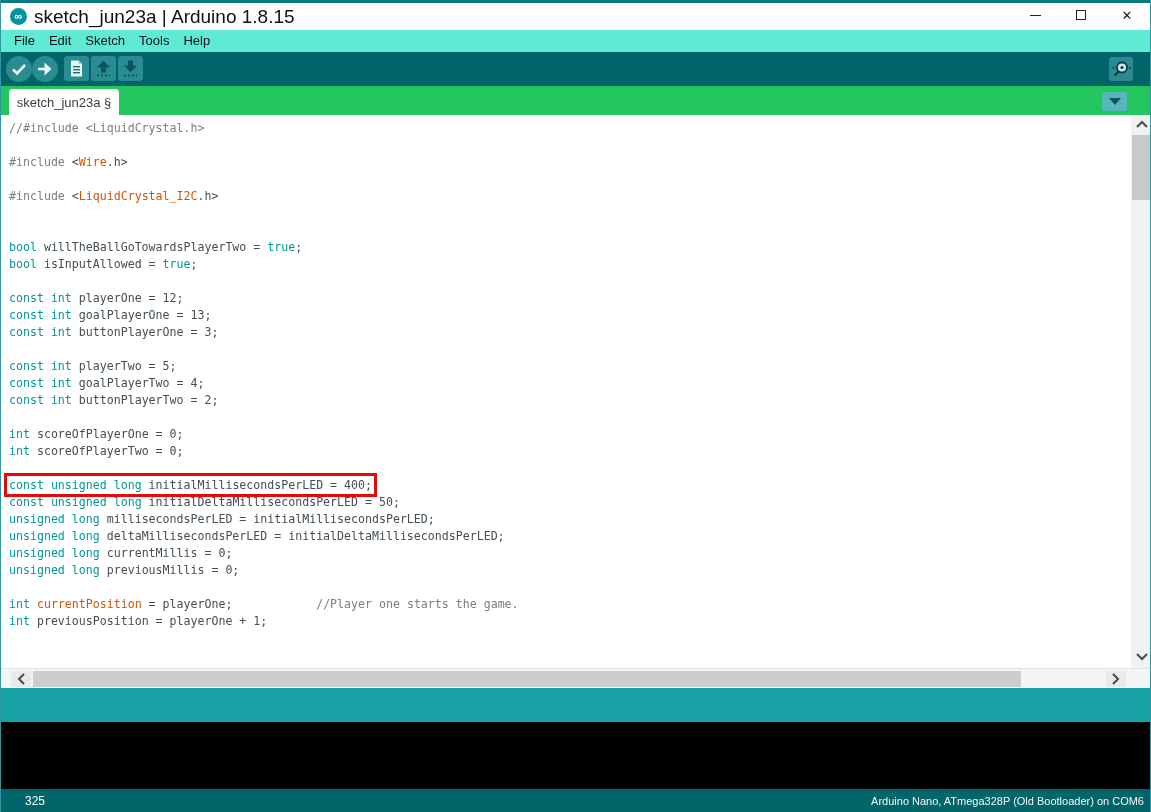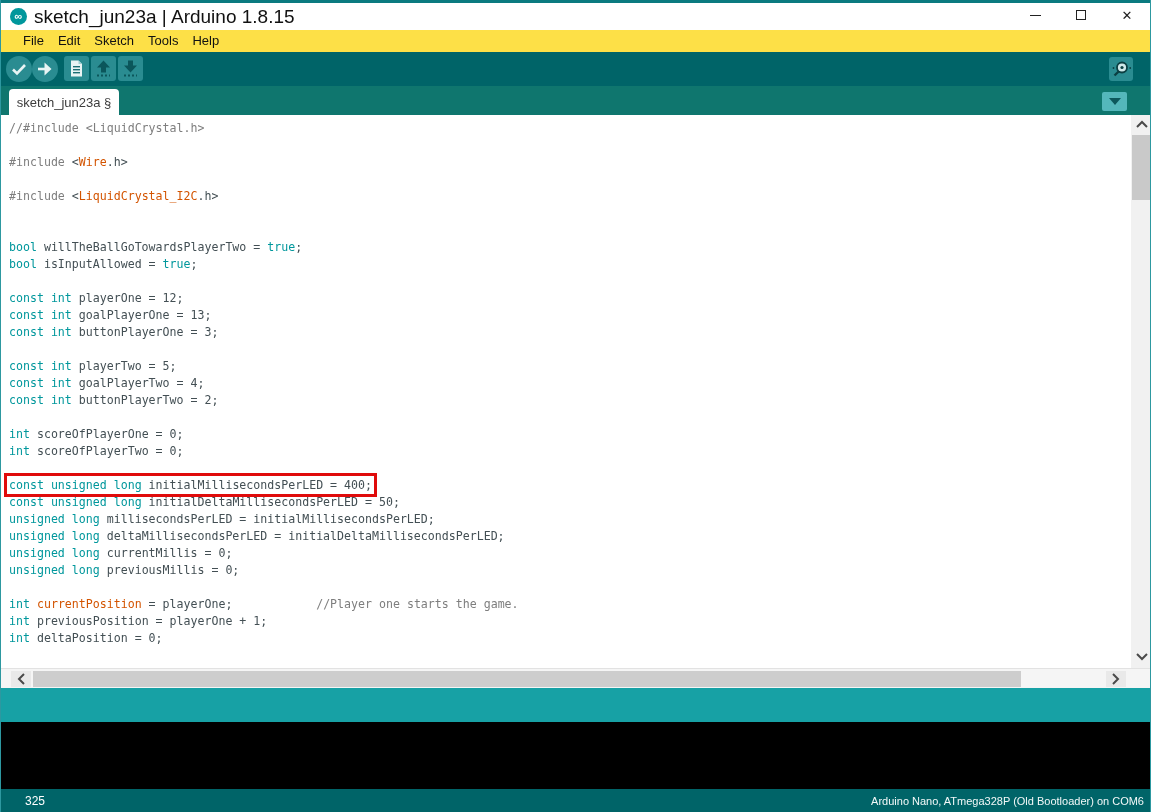--- a/index.html
+++ b/index.html
@@ -14,28 +14,28 @@
   .titlebar { position:absolute; top:3px; left:0; width:100%; height:27px; background:#ffffff; display:flex; align-items:center; }
   .app-icon { width:17px; height:17px; margin-left:9px; border-radius:50%; background:#00979C; color:#fff;
               font-size:11px; line-height:16px; text-align:center; font-weight:bold; }
   .title-text { margin-left:7px; font-size:19px; color:#111; }
   .win-controls { position:absolute; right:0; top:-3px; height:30px; display:flex; }
   .win-btn { width:46px; height:30px; display:flex; align-items:center; justify-content:center; }
   .glyph-min { width:11px; height:0; border-top:1px solid #222; }
   .glyph-max { width:10px; height:10px; border:1px solid #222; }
   .glyph-close { font-size:13px; color:#222; line-height:1; }
   
-  .menubar { position:absolute; top:30px; left:0; width:100%; height:22px; background:#fde047; display:flex; align-items:center; padding-left:15px; }
+  .menubar { position:absolute; top:30px; left:0; width:100%; height:22px; background:#5eead4; display:flex; align-items:center; padding-left:6px; }
   .menu-item { font-size:13px; color:#111; padding:2px 7px 3px 7px; }
   
   .toolbar { position:absolute; top:52px; left:0; width:100%; height:34px; background:#006468; }
   .tb-btn { position:absolute; top:4px; }
   .tb-right { position:absolute; right:17px; top:5px; }
   
-  .tabbar { position:absolute; top:86px; left:0; width:100%; height:29px; background:#0f766e; }
+  .tabbar { position:absolute; top:86px; left:0; width:100%; height:29px; background:#22c55e; }
   .tab { position:absolute; left:8px; top:3px; width:110px; height:26px; background:#ffffff;
          border-radius:4px 4px 0 0; font-size:13px; color:#3c3c3c; display:flex; align-items:center; justify-content:center; }
   .tab-menu-btn { position:absolute; right:23px; top:6px; width:25px; height:19px; background:#54b7bb; border-radius:2px;
                   display:flex; align-items:center; justify-content:center; }
   .tri-down { width:0; height:0; border-left:6px solid transparent; border-right:6px solid transparent; border-top:7px solid #0d585c; }
   
   .editor { position:absolute; top:115px; left:0; width:1130px; height:553px; background:#ffffff;
             padding:5px 0 0 8px; overflow:hidden; cursor:text; }
   .code-line { height:17px; white-space:pre; font-family:"DejaVu Sans Mono", monospace; font-size:11.6px; line-height:17px; }
   .tok-d { color:#434F54; }
@@ -173,21 +173,20 @@
       <div class="code-line"></div>
       <div class="code-line"><span class="red-box-wrap"><span class="tok-k">const</span><span class="tok-d"> </span><span class="tok-k">unsigned</span><span class="tok-d"> </span><span class="tok-k">long</span><span class="tok-d"> initialMillisecondsPerLED = 400;</span></span></div>
       <div class="code-line"><span class="tok-k">const</span><span class="tok-d"> </span><span class="tok-k">unsigned</span><span class="tok-d"> </span><span class="tok-k">long</span><span class="tok-d"> initialDeltaMillisecondsPerLED = 50;</span></div>
       <div class="code-line"><span class="tok-k">unsigned</span><span class="tok-d"> </span><span class="tok-k">long</span><span class="tok-d"> millisecondsPerLED = initialMillisecondsPerLED;</span></div>
       <div class="code-line"><span class="tok-k">unsigned</span><span class="tok-d"> </span><span class="tok-k">long</span><span class="tok-d"> deltaMillisecondsPerLED = initialDeltaMillisecondsPerLED;</span></div>
       <div class="code-line"><span class="tok-k">unsigned</span><span class="tok-d"> </span><span class="tok-k">long</span><span class="tok-d"> currentMillis = 0;</span></div>
       <div class="code-line"><span class="tok-k">unsigned</span><span class="tok-d"> </span><span class="tok-k">long</span><span class="tok-d"> previousMillis = 0;</span></div>
       <div class="code-line"></div>
       <div class="code-line"><span class="tok-k">int</span><span class="tok-d"> </span><span class="tok-o">currentPosition</span><span class="tok-d"> = playerOne;            </span><span class="tok-c">//Player one starts the game.</span></div>
       <div class="code-line"><span class="tok-k">int</span><span class="tok-d"> previousPosition = playerOne + 1;</span></div>
-      <div class="code-line"><span class="tok-k">int</span><span class="tok-d"> deltaPosition = 0;</span></div>
     </div>
 
   <div class="vscroll">
     <div class="vs-arrow vs-up">
       <svg width="12" height="8">
           <path d="M1 7 L6 2 L11 7" stroke="#4a4a4a" stroke-width="2" fill="none"></path>
         </svg>
     </div>
     <div class="vs-thumb"></div>
     <div class="vs-arrow vs-down">

